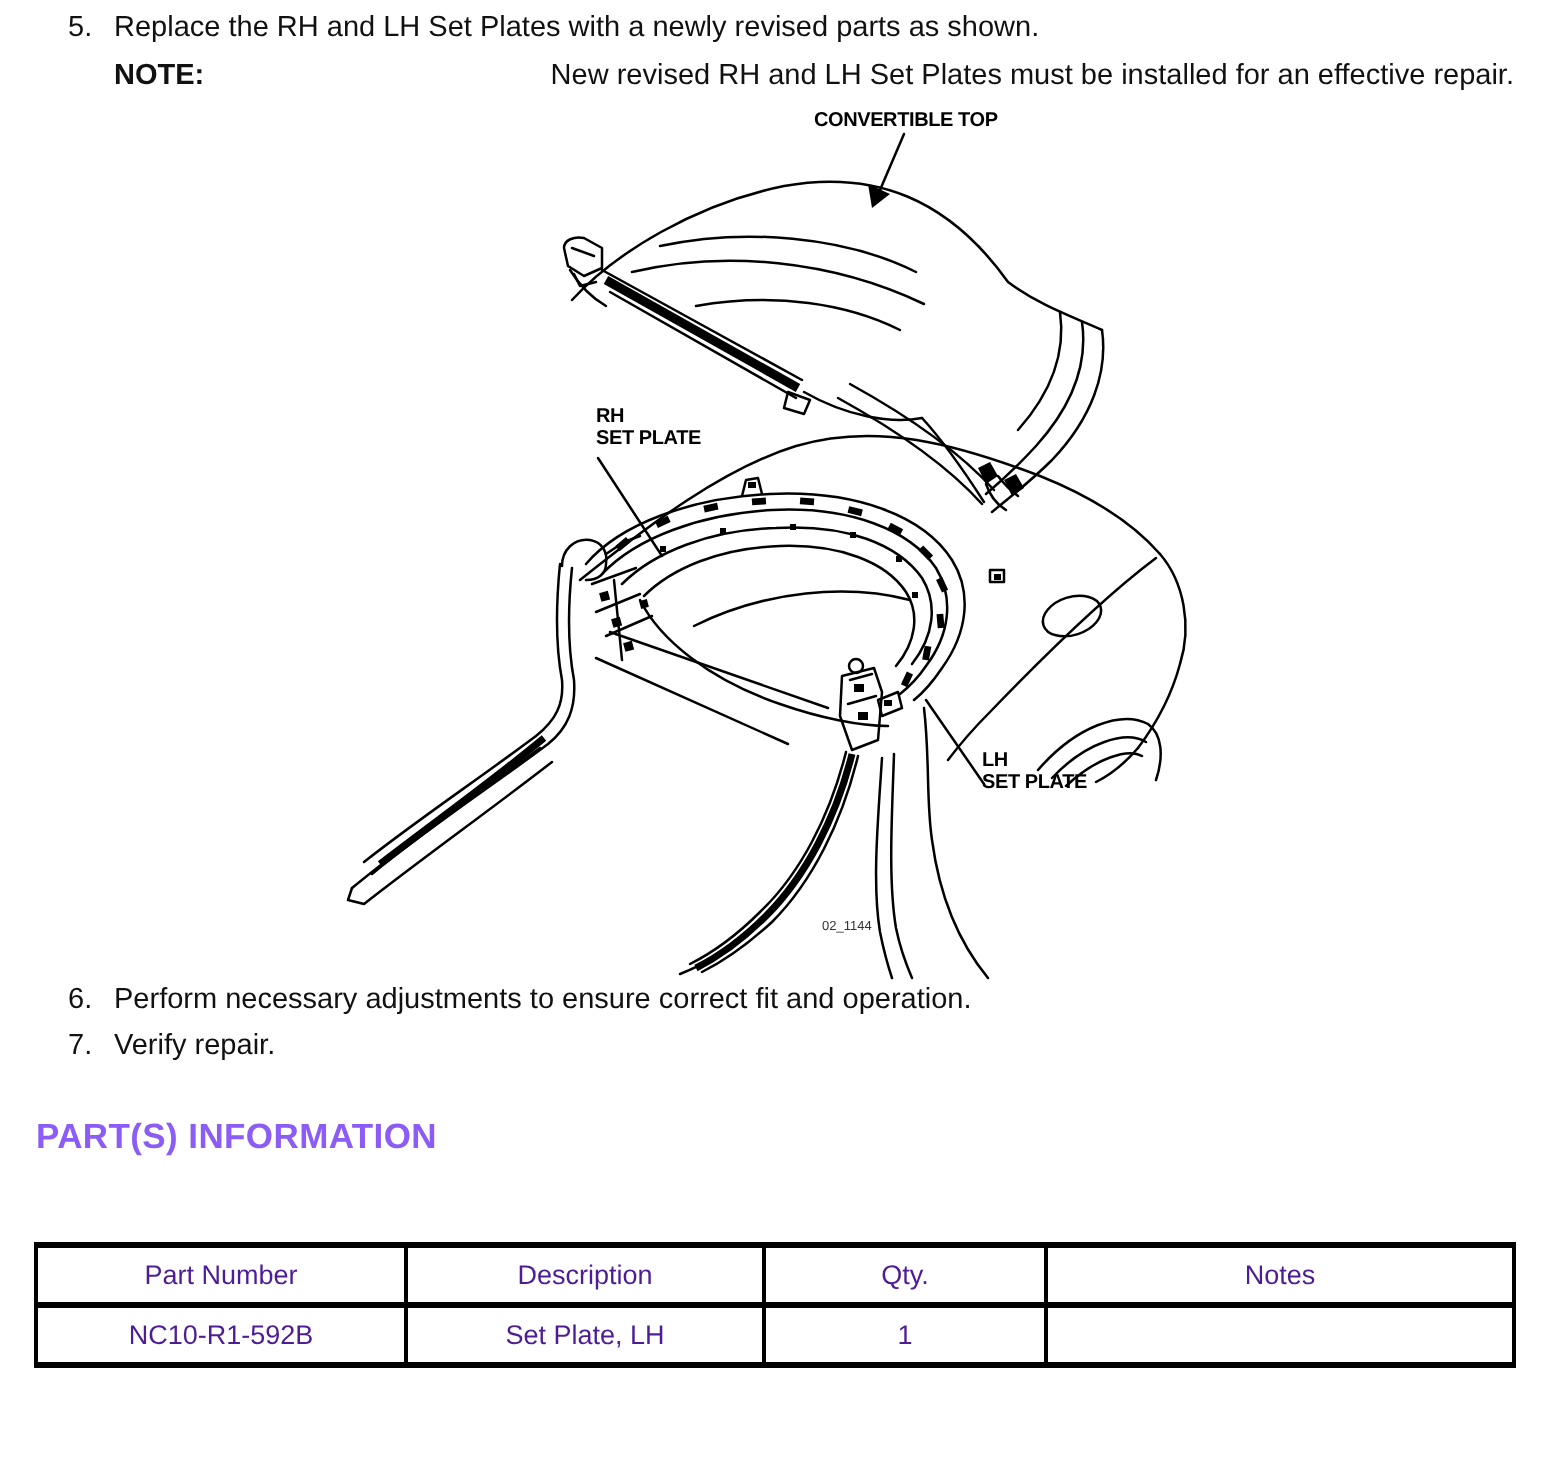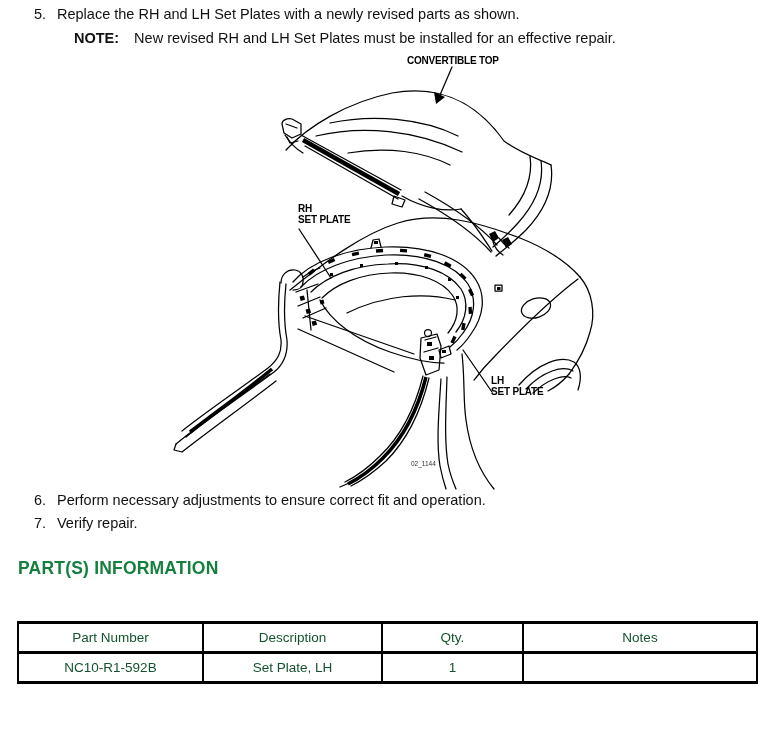--- a/index.html
+++ b/index.html
@@ -14,25 +14,25 @@
   .abs{position:absolute;}
   .step{display:flex;font-size:14.5px;line-height:17px;color:#111;}
   .step .num{width:23px;flex:0 0 23px;}
   .note-row{display:flex;font-size:14.5px;line-height:17px;color:#111;}
   .note-label{font-weight:bold;margin-right:15px;}
   .fig-label{
     font-size:10px;font-weight:bold;letter-spacing:-0.2px;
     line-height:11px;color:#000;white-space:nowrap;
   }
   .fig-code{font-size:6.5px;color:#333;letter-spacing:0;}
-  .section-heading{font-size:17.5px;font-weight:bold;color:#15803d;letter-spacing:0.2px;}
+  .section-heading{font-size:17.5px;font-weight:bold;color:#8b5cf6;letter-spacing:0.2px;}
   table.parts{
     border-collapse:collapse;table-layout:fixed;
     width:739px;
-    font-size:13.5px;color:#14532d;border-radius:12px;
+    font-size:13.5px;color:#4c1d95;border-radius:12px;
   }
   table.parts th, table.parts td{
     border:2px solid #000;
     border-top-width:3px;border-bottom-width:3px;
     height:27px;padding:0 4px;
     text-align:center;vertical-align:middle;
     font-weight:normal;overflow:hidden;white-space:nowrap;
   }
   svg .ln{fill:none;stroke:#000;stroke-width:1.25;stroke-linecap:round;stroke-linejoin:round;}
   svg .thick{fill:none;stroke:#000;stroke-width:4.5;stroke-linecap:butt;}
@@ -42,21 +42,21 @@
 </head>
 <body>
 
 <div class="page">
 
   <div class="abs step" style="left:34px;top:6px;width:720px;">
     <span class="num">5.</span>
     <span>Replace the RH and LH Set Plates with a newly revised parts as shown.</span>
   </div>
 
-  <div class="abs note-row" style="left:74px;top:30px;width:700px;">
+  <div class="abs note-row" style="left:57px;top:30px;width:700px;justify-content:space-between;">
     <span class="note-label">NOTE:</span>
     <span>New revised RH and LH Set Plates must be installed for an effective repair.</span>
   </div>
 
   <svg class="abs" style="left:0;top:0;" width="780" height="500" viewBox="0 0 780 500">
 
     <g>
       <path class="ln" d="M 286,150 C 308,126 348,102 392,93 C 437,85 474,99 504,141 C 520,153 538,159 551,165"></path>
       <path class="ln" d="M 551,165 C 554,186 546,209 526,230 C 514,242 503,250 496,256"></path>
       <path class="ln" d="M 541,161 C 544,182 536,203 518,223 C 508,234 500,241 493,247"></path>

